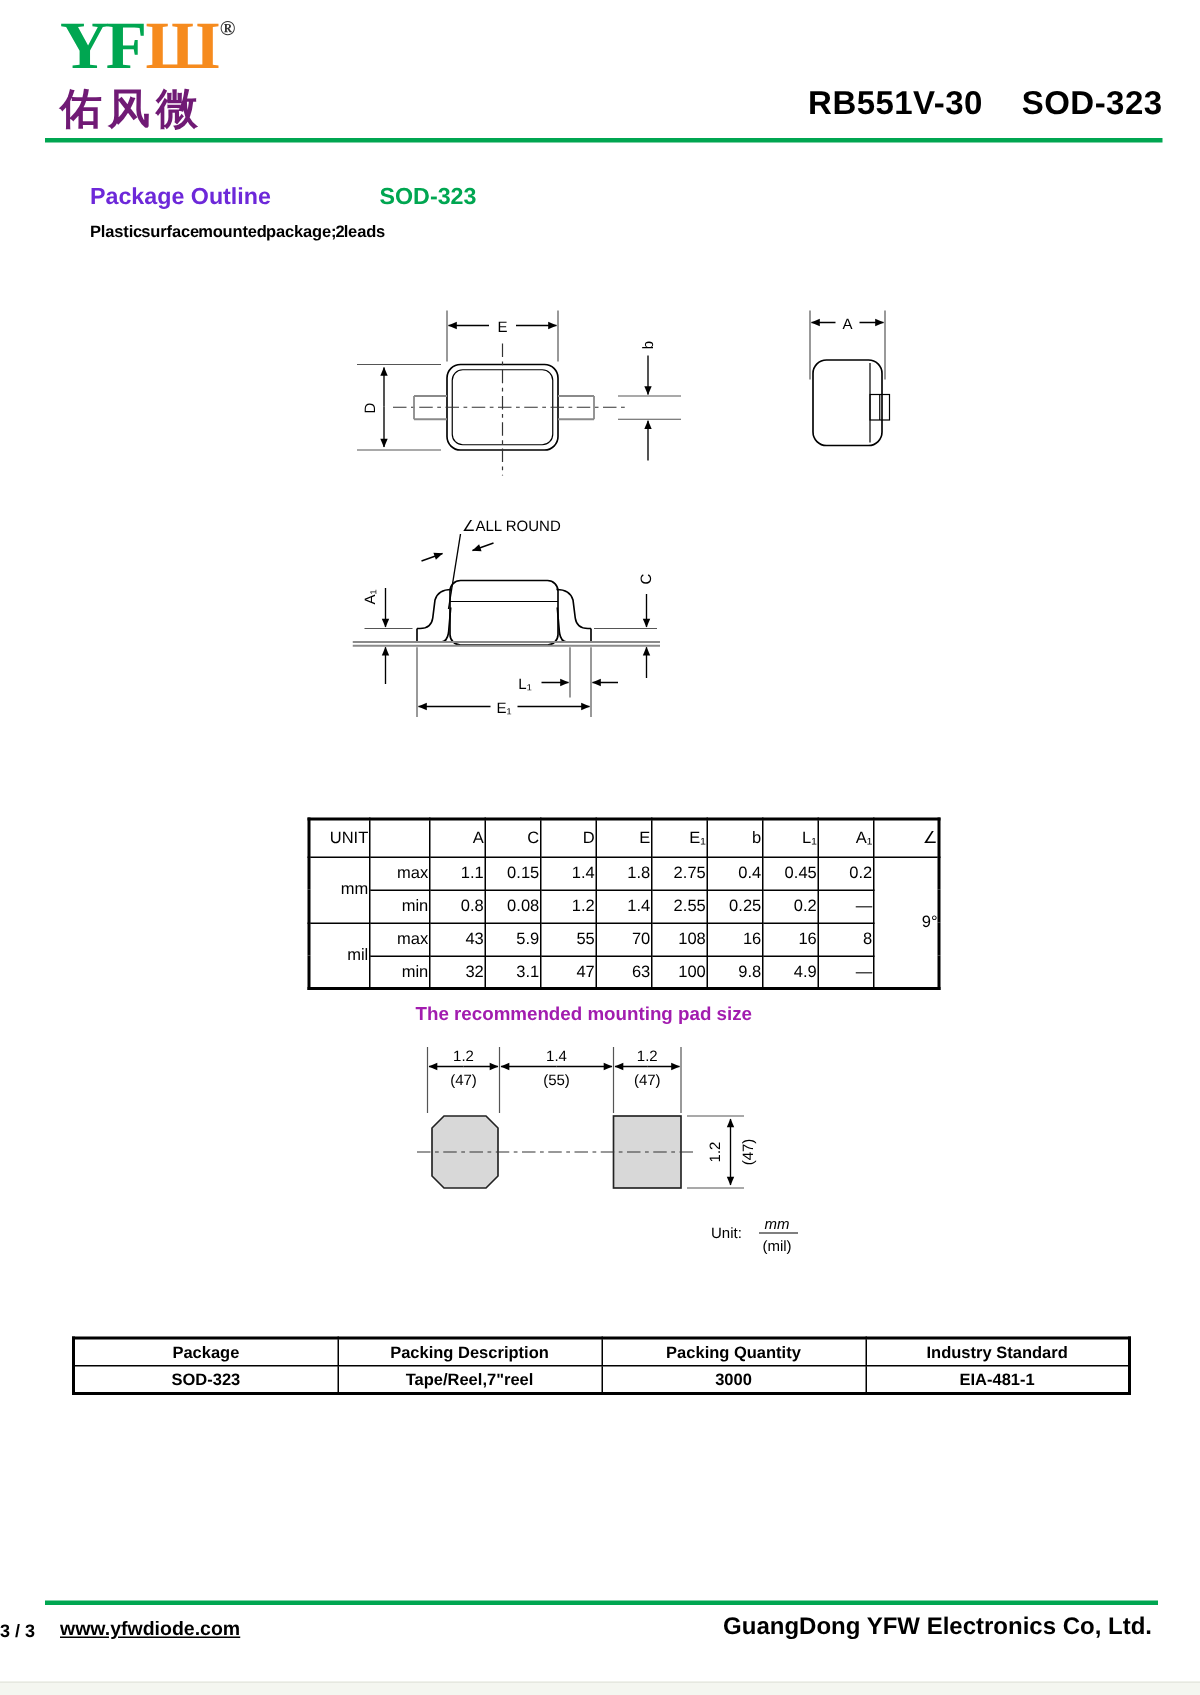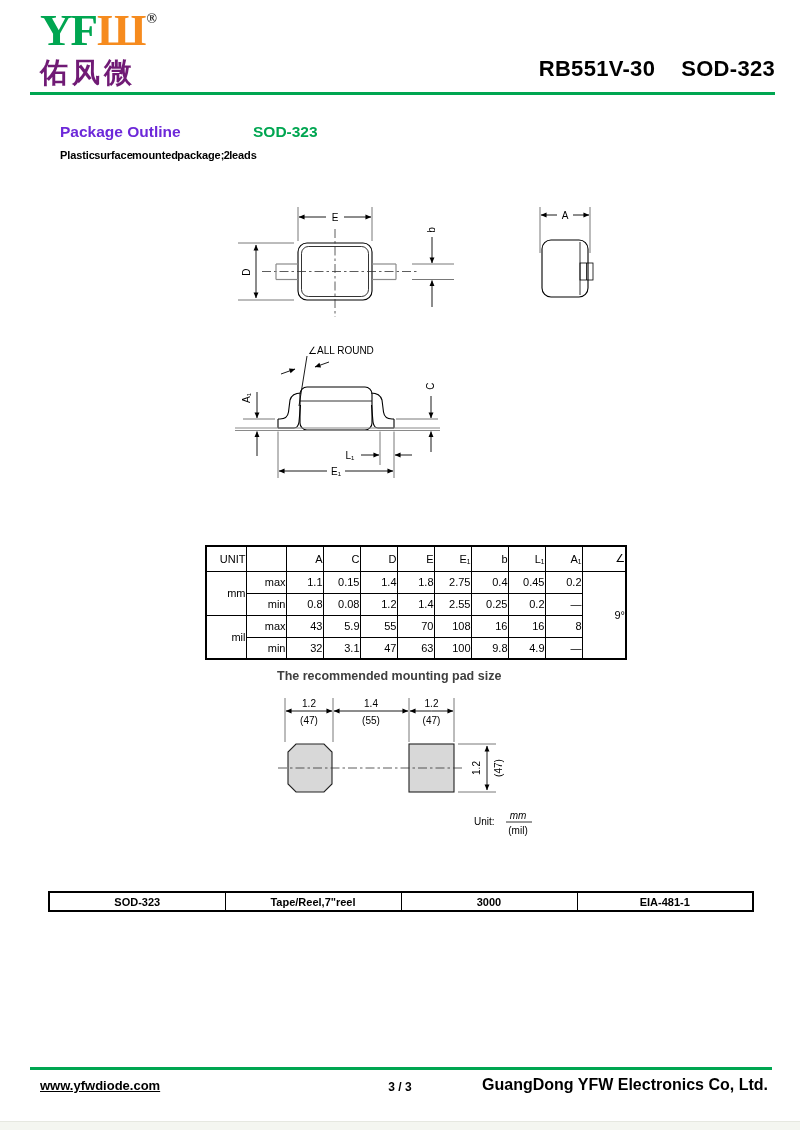--- a/index.html
+++ b/index.html
@@ -18,39 +18,39 @@
   .part-line{right:25px;top:56px;font-size:22px;font-weight:bold;letter-spacing:.3px;white-space:nowrap}
   .part-line .gap{margin-left:26px}
   .rule{background:#00A651;height:3px}
   .rule-top{left:30px;top:92px;width:745px}
   .rule-bottom{left:30px;top:1067px;width:742px}
 
   
   .sec-title{left:60px;top:123px;font-size:15.5px;font-weight:bold;color:#6d28d9}
   .sec-sub{left:253px;top:123px;font-size:15.5px;font-weight:bold;color:#00A651}
   .desc{left:60px;top:149px;font-size:11px;font-weight:bold;word-spacing:-3.5px;letter-spacing:-.1px}
-  .pad-title{left:277px;top:669px;font-size:12.5px;font-weight:bold;color:#404040}
+  .pad-title{left:277px;top:669px;font-size:12.5px;font-weight:bold;color:#a21caf}
   .sum-title{left:57px;top:862px;font-size:15.5px;font-weight:bold;color:#00A651}
 
   
   table.dims{left:205px;top:545px;border-collapse:collapse;table-layout:fixed;border:2px solid #000}
   table.dims th,table.dims td{border:1px solid #000;font-size:11px;font-weight:normal;
            text-align:right;vertical-align:middle;padding:0}
   table.dims tr.h{height:25px}
   table.dims tr.r{height:22px}
   td.angle-cell{font-size:13px}
 
   
   table.pack{left:48px;top:891px;border-collapse:collapse;table-layout:fixed;width:704px;border:2px solid #000}
   table.pack th,table.pack td{border:1px solid #000;font-size:11px;font-weight:bold;
            text-align:center;vertical-align:middle;height:17px;padding:0}
 
   
   .site{left:40px;top:1078px;font-size:13px;font-weight:bold;color:#000000;text-decoration:underline;cursor:pointer}
-  .pageno{left:0;top:1080px;width:800px;text-align:center;font-size:12px;font-weight:bold}
+  .pageno{left:0;top:1080px;width:800px;text-align:left;font-size:12px;font-weight:bold}
   .company{right:32px;top:1076px;font-size:16px;font-weight:bold}
   .bottom-strip{left:0;top:1121px;width:800px;height:9px;background:#f4f6f0;border-top:1px solid #e6e8e0}
 
   
   svg text{font-family:"Liberation Sans",sans-serif;font-size:10px;fill:#000}
   .k{stroke:#000;fill:none;stroke-width:1.1}
   .ki{stroke:#000;fill:none;stroke-width:.8}
   .t{stroke:#555;fill:none;stroke-width:.8}
   .gy{stroke:#8a8a8a;fill:none;stroke-width:1.2}
   .cl{stroke:#333;fill:none;stroke-width:.8;stroke-dasharray:9 3 2.5 3}
@@ -301,20 +301,26 @@
 
 
   <table class="abs pack">
     <colgroup>
         <col style="width:176px">
         <col style="width:176px">
         <col style="width:176px">
         <col style="width:176px">
       </colgroup>
     <tbody>
+        <tr>
+      <th>Package</th>
+      <th>Packing Description</th>
+      <th>Packing Quantity</th>
+      <th>Industry Standard</th>
+    </tr>
     <tr>
       <td>SOD-323</td>
       <td>Tape/Reel,7"reel</td>
       <td>3000</td>
       <td>EIA-481-1</td>
     </tr>
   </tbody>
     </table>
 
   <div class="abs rule rule-bottom"></div>

